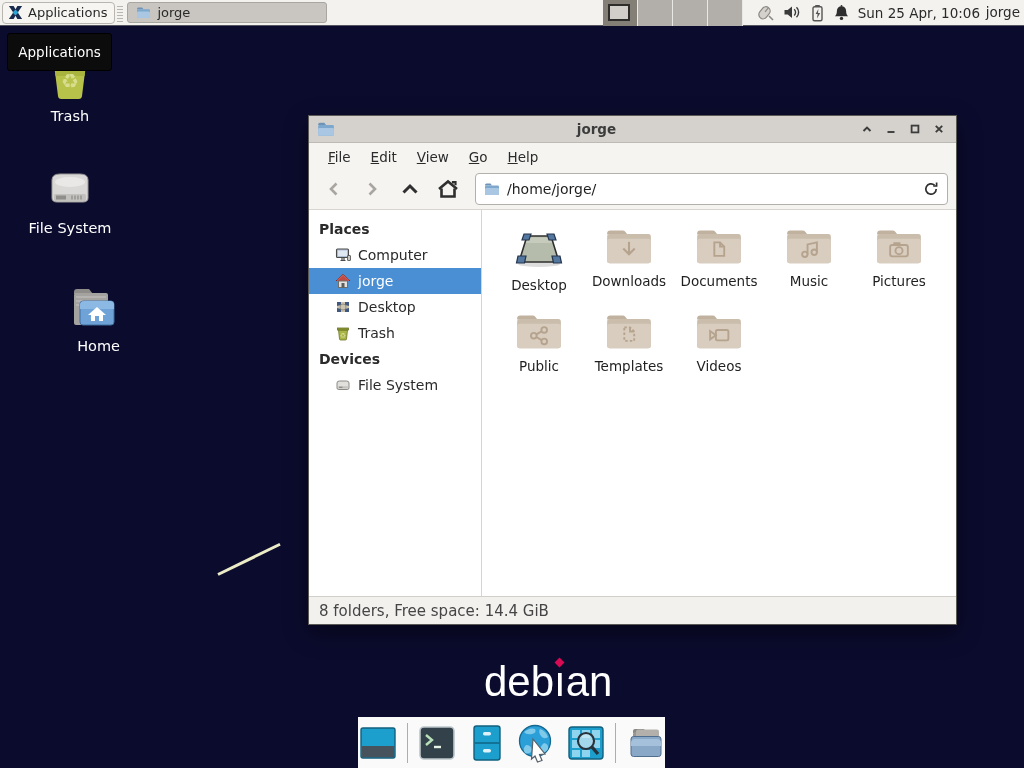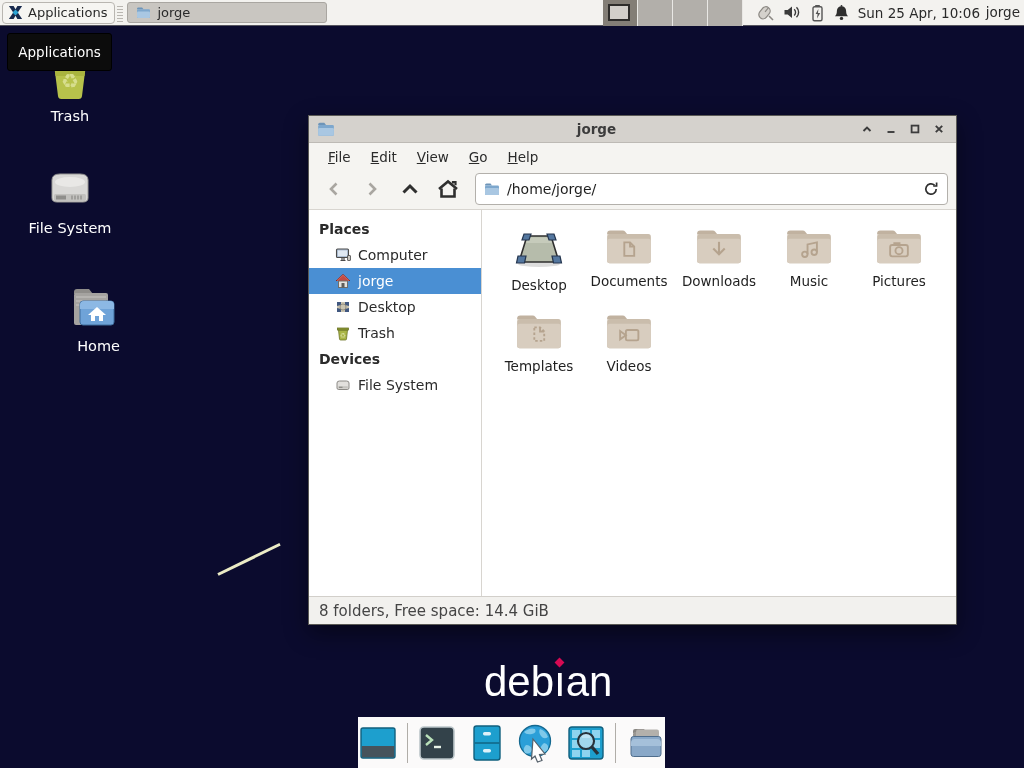--- a/index.html
+++ b/index.html
@@ -387,42 +387,42 @@
           </span>
           <span class="lbl">Desktop</span>
         </div>
 
         <div class="file-item">
           <span>
             <svg width="50" height="44" viewBox="0 0 48 42">
               <path d="M3 9 a3 3 0 0 1 3-3 h12 a3 3 0 0 1 2.4 1.2 L22.5 10 H3 z" fill="#c1b2a0"></path>
               <rect x="3" y="9.5" width="42" height="28" rx="2.5" fill="#cabdac"></rect>
               <rect x="3" y="14" width="42" height="23.5" rx="2.5" fill="#d8cdbf"></rect>
+              <g stroke="#b5a38e" stroke-width="2" fill="none">
+                <path d="M24 17 v11"></path>
+                  <path d="M18.5 23.5 l5.5 5.5 5.5-5.5"></path>
+              </g>
+            </svg>
+          </span>
+          <span class="lbl">Downloads</span>
+        </div>
+
+        <div class="file-item">
+          <span>
+            <svg width="50" height="44" viewBox="0 0 48 42">
+              <path d="M3 9 a3 3 0 0 1 3-3 h12 a3 3 0 0 1 2.4 1.2 L22.5 10 H3 z" fill="#c1b2a0"></path>
+              <rect x="3" y="9.5" width="42" height="28" rx="2.5" fill="#cabdac"></rect>
+              <rect x="3" y="14" width="42" height="23.5" rx="2.5" fill="#d8cdbf"></rect>
               <g stroke="#b5a38e" stroke-width="1.8" fill="none">
                 <path d="M19.5 17.5 h5.5 l4 4 v9 h-9.5 z"></path>
                   <path d="M25 17.5 v4 h4"></path>
               </g>
             </svg>
           </span>
           <span class="lbl">Documents</span>
-        </div>
-
-        <div class="file-item">
-          <span>
-            <svg width="50" height="44" viewBox="0 0 48 42">
-              <path d="M3 9 a3 3 0 0 1 3-3 h12 a3 3 0 0 1 2.4 1.2 L22.5 10 H3 z" fill="#c1b2a0"></path>
-              <rect x="3" y="9.5" width="42" height="28" rx="2.5" fill="#cabdac"></rect>
-              <rect x="3" y="14" width="42" height="23.5" rx="2.5" fill="#d8cdbf"></rect>
-              <g stroke="#b5a38e" stroke-width="2" fill="none">
-                <path d="M24 17 v11"></path>
-                  <path d="M18.5 23.5 l5.5 5.5 5.5-5.5"></path>
-              </g>
-            </svg>
-          </span>
-          <span class="lbl">Downloads</span>
         </div>
 
         <div class="file-item">
           <span>
             <svg width="50" height="44" viewBox="0 0 48 42">
               <path d="M3 9 a3 3 0 0 1 3-3 h12 a3 3 0 0 1 2.4 1.2 L22.5 10 H3 z" fill="#c1b2a0"></path>
               <rect x="3" y="9.5" width="42" height="28" rx="2.5" fill="#cabdac"></rect>
               <rect x="3" y="14" width="42" height="23.5" rx="2.5" fill="#d8cdbf"></rect>
               <g stroke="#b5a38e" stroke-width="1.8" fill="none">
                 <circle cx="20" cy="29" r="2.6"></circle>
@@ -443,20 +443,36 @@
               <g stroke="#b5a38e" stroke-width="1.8" fill="none">
                 <rect x="15.5" y="20" width="17" height="11" rx="2"></rect>
                 <circle cx="24" cy="25.5" r="3.4"></circle>
                 <path d="M19.5 20 v-1.8 h5 v1.8"></path>
               </g>
             </svg>
           </span>
           <span class="lbl">Pictures</span>
         </div>
 
+        <div class="file-item">
+          <span>
+            <svg width="50" height="44" viewBox="0 0 48 42">
+              <path d="M3 9 a3 3 0 0 1 3-3 h12 a3 3 0 0 1 2.4 1.2 L22.5 10 H3 z" fill="#c1b2a0"></path>
+              <rect x="3" y="9.5" width="42" height="28" rx="2.5" fill="#cabdac"></rect>
+              <rect x="3" y="14" width="42" height="23.5" rx="2.5" fill="#d8cdbf"></rect>
+              <g stroke="#b5a38e" stroke-width="1.8" fill="none">
+                <circle cx="19" cy="25.5" r="2.7"></circle>
+                  <circle cx="29" cy="20" r="2.7"></circle>
+                  <circle cx="29" cy="31" r="2.7"></circle>
+                <path d="M21.4 24.2 L26.6 21.3 M21.4 26.8 L26.6 29.7"></path>
+              </g>
+            </svg>
+          </span>
+          <span class="lbl">Public</span>
+        </div>
 
         <div class="file-item">
           <span>
             <svg width="50" height="44" viewBox="0 0 48 42">
               <path d="M3 9 a3 3 0 0 1 3-3 h12 a3 3 0 0 1 2.4 1.2 L22.5 10 H3 z" fill="#c1b2a0"></path>
               <rect x="3" y="9.5" width="42" height="28" rx="2.5" fill="#cabdac"></rect>
               <rect x="3" y="14" width="42" height="23.5" rx="2.5" fill="#d8cdbf"></rect>
               <g stroke="#b5a38e" stroke-width="1.8" fill="none" stroke-dasharray="2.4 2">
                 <path d="M19.5 17.5 h5.5 l4 4 v9 h-9.5 z"></path>
               </g>

